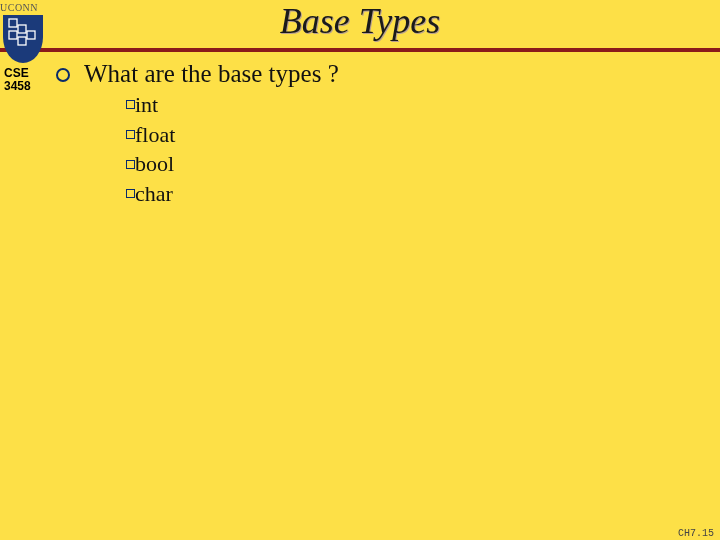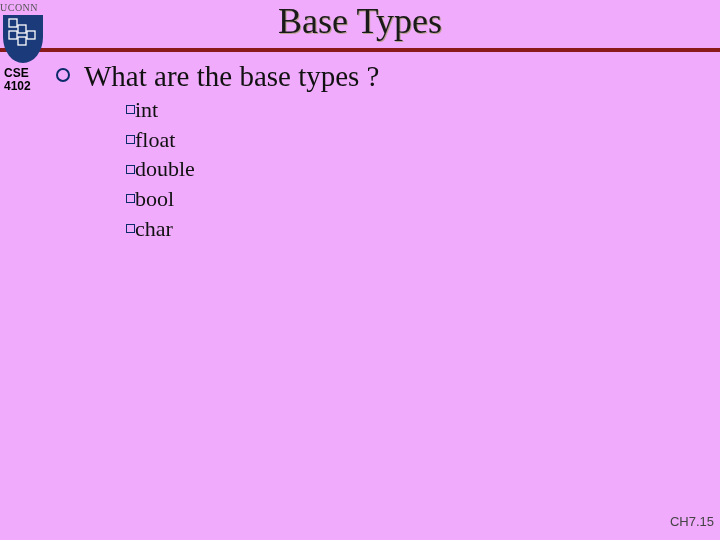--- a/index.html
+++ b/index.html
@@ -8,40 +8,41 @@
     padding: 0;
     width: 720px;
     height: 540px;
     font-family: "Times New Roman", Times, serif;
     background: #000;
     overflow: hidden;
   }
   .slide {
     width: 720px;
     height: 540px;
-    background: #f0abfc;
+    background: #fde047;
     position: relative;
   }
   .uconn-label {
     position: absolute;
     top: 2px;
     left: 0px;
     font-size: 10px;
     color: #555;
     letter-spacing: 0.5px;
   }
   .title {
     position: absolute;
     top: 0px;
     left: 0;
     right: 0;
     text-align: center;
     font-size: 36px;
     color: #1a1a1a;
     text-shadow: 1px 1px 0 #b8a090;
+    font-style: italic;
   }
   .underline {
     position: absolute;
     top: 48px;
     left: 0;
     right: 0;
     height: 4px;
     background: #8a1a1a;
   }
   .logo {
@@ -77,21 +78,21 @@
   .content {
     position: absolute;
     top: 60px;
     left: 56px;
     right: 20px;
   }
   .top-bullet {
     display: flex;
     align-items: flex-start;
     gap: 14px;
-    font-size: 29px;
+    font-size: 25px;
     color: #111;
   }
   .circle-bullet {
     width: 14px;
     height: 14px;
     border: 2px solid #0a2a6a;
     border-radius: 50%;
     margin-top: 8px;
     flex: 0 0 auto;
   }
@@ -108,24 +109,24 @@
     color: #111;
   }
   .square-bullet {
     width: 9px;
     height: 9px;
     border: 1.5px solid #0a2a6a;
     flex: 0 0 auto;
   }
   .footer {
     position: absolute;
-    bottom: 11px;
+    bottom: 1px;
     right: 6px;
-    font-family: Liberation Sans, sans-serif;
-    font-size: 13px;
+    font-family: Liberation Mono, monospace;
+    font-size: 10px;
     color: #444;
   }
 </style>
 </head>
 <body>
 
 <div class="slide">
 
   <div class="uconn-label">UCONN</div>
 
@@ -141,43 +142,39 @@
           <rect x="19" y="13" width="8" height="8"></rect>
           <rect x="1" y="13" width="8" height="8"></rect>
           <rect x="10" y="19" width="8" height="8"></rect>
         </g>
       </svg>
     </div>
   </div>
 
   <div class="course">
     <div>CSE</div>
-    <div>4102</div>
+    <div>3458</div>
   </div>
 
   <div class="content">
     <div class="top-bullet">
       <span class="circle-bullet"></span>
       <span>What are the base types ?</span>
     </div>
     <div class="sub-list">
       <div class="sub-item">
         <span class="square-bullet"></span>
         <span>int</span>
       </div>
       <div class="sub-item">
         <span class="square-bullet"></span>
         <span>float</span>
       </div>
       <div class="sub-item">
         <span class="square-bullet"></span>
-        <span>double</span>
-      </div>
-      <div class="sub-item">
-        <span class="square-bullet"></span>
         <span>bool</span>
       </div>
       <div class="sub-item">
         <span class="square-bullet"></span>
         <span>char</span>
       </div>
     </div>
   </div>
 
   <div class="footer">CH7.15</div>

